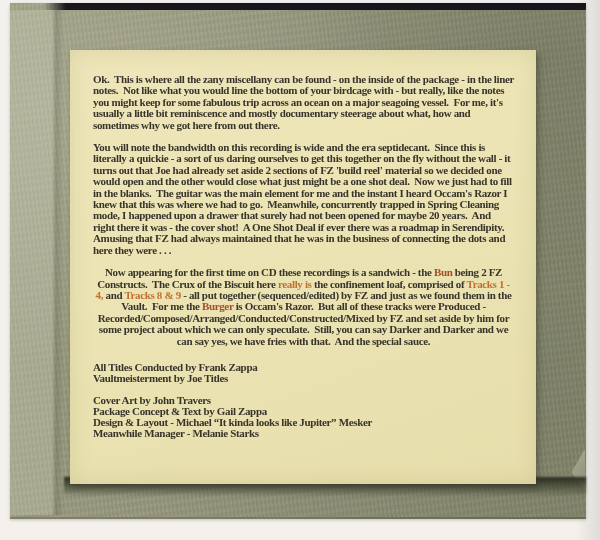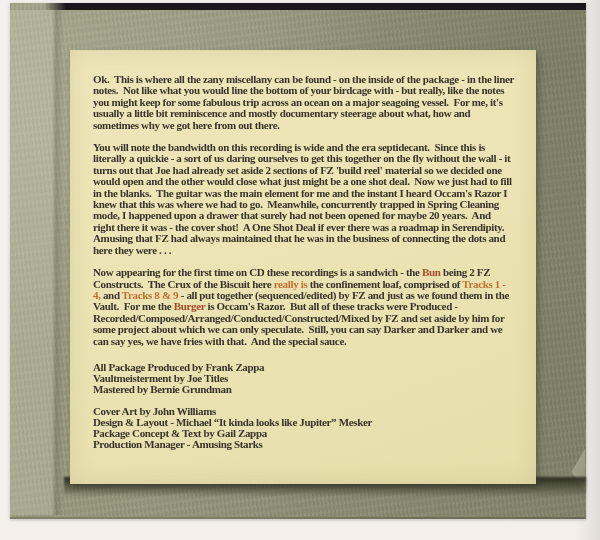--- a/index.html
+++ b/index.html
@@ -68,36 +68,36 @@
     box-shadow:2px 3px 6px rgba(48,50,36,.5), inset 0 0 22px rgba(120,110,60,.16);
     padding:24px 22px 10px 23px;
     overflow:hidden;
     color:var(--text);
     font-weight:bold;
     font-size:11px;
     letter-spacing:-0.35px;
     line-height:11.4px;
   }
   .para{white-space:pre-wrap; margin-bottom:11px;}
-  .para.last{margin-bottom:15px;}
+  .para.last{margin-bottom:15px;text-align:center;}
   .accent-red{color:var(--accent-red);}
   .accent-orange{color:var(--accent-orange);}
   .credits{line-height:11px; white-space:pre-wrap;}
   .credits.block2{margin-top:11px;}
 </style>
 </head>
 <body>
 
 <div class="cardboard">
   <div class="board-topline"></div>
   <div class="board-crease"></div>
   <div class="board-notch"></div>
 </div>
 
 <div class="card-shadow"></div>
 
 <div class="card">
   <div class="para">Ok.  This is where all the zany miscellany can be found - on the inside of the package - in the liner notes.  Not like what you would line the bottom of your birdcage with - but really, like the notes you might keep for some fabulous trip across an ocean on a major seagoing vessel.  For me, it's usually a little bit reminiscence and mostly documentary steerage about what, how and sometimes why we got here from out there.</div>
   <div class="para">You will note the bandwidth on this recording is wide and the era septidecant.  Since this is literally a quickie - a sort of us daring ourselves to get this together on the fly without the wall - it turns out that Joe had already set aside 2 sections of FZ 'build reel' material so we decided one would open and the other would close what just might be a one shot deal.  Now we just had to fill in the blanks.  The guitar was the main element for me and the instant I heard Occam's Razor I knew that this was where we had to go.  Meanwhile, concurrently trapped in Spring Cleaning mode, I happened upon a drawer that surely had not been opened for maybe 20 years.  And right there it was - the cover shot!  A One Shot Deal if ever there was a roadmap in Serendipity.  Amusing that FZ had always maintained that he was in the business of connecting the dots and here they were . . .</div>
   <div class="para last"><span>Now appearing for the first time on CD these recordings is a sandwich - the </span><span class="accent-red">Bun</span><span> being 2 FZ Constructs.  The Crux of the Biscuit here </span><span class="accent-orange">really is</span><span> the confinement loaf, comprised of </span><span class="accent-orange">Tracks 1 - 4,</span><span> and </span><span class="accent-orange">Tracks 8 &amp; 9</span><span> - all put together (sequenced/edited) by FZ and just as we found them in the Vault.  For me the </span><span class="accent-red">Burger</span><span> is Occam's Razor.  But all of these tracks were Produced - Recorded/Composed/Arranged/Conducted/Constructed/Mixed by FZ and set aside by him for some project about which we can only speculate.  Still, you can say Darker and Darker and we can say yes, we have fries with that.  And the special sauce.</span></div>
-  <div class="credits block1"><div>All Package Produced by Frank Zappa</div><div>Vaultmeisterment by Joe Titles</div><div>Mastered by Bernie Grundman</div></div>
-  <div class="credits block2"><div>Cover Art by John Williams</div><div>Design &amp; Layout - Michael “It kinda looks like Jupiter” Mesker</div><div>Package Concept &amp; Text by Gail Zappa</div><div>Production Manager - Amusing Starks</div></div>
+  <div class="credits block1"><div>All Titles Conducted by Frank Zappa</div><div>Vaultmeisterment by Joe Titles</div></div>
+  <div class="credits block2"><div>Cover Art by John Travers</div><div>Package Concept &amp; Text by Gail Zappa</div><div>Design &amp; Layout - Michael “It kinda looks like Jupiter” Mesker</div><div>Meanwhile Manager - Melanie Starks</div></div>
 </div>
 
 </body></html>

